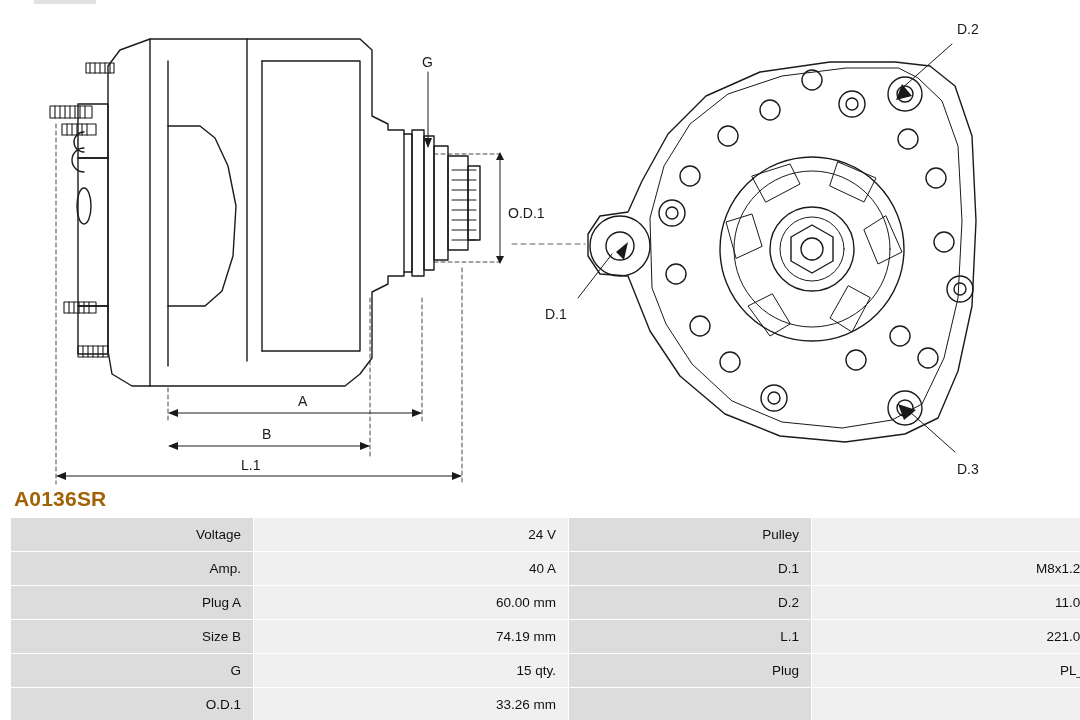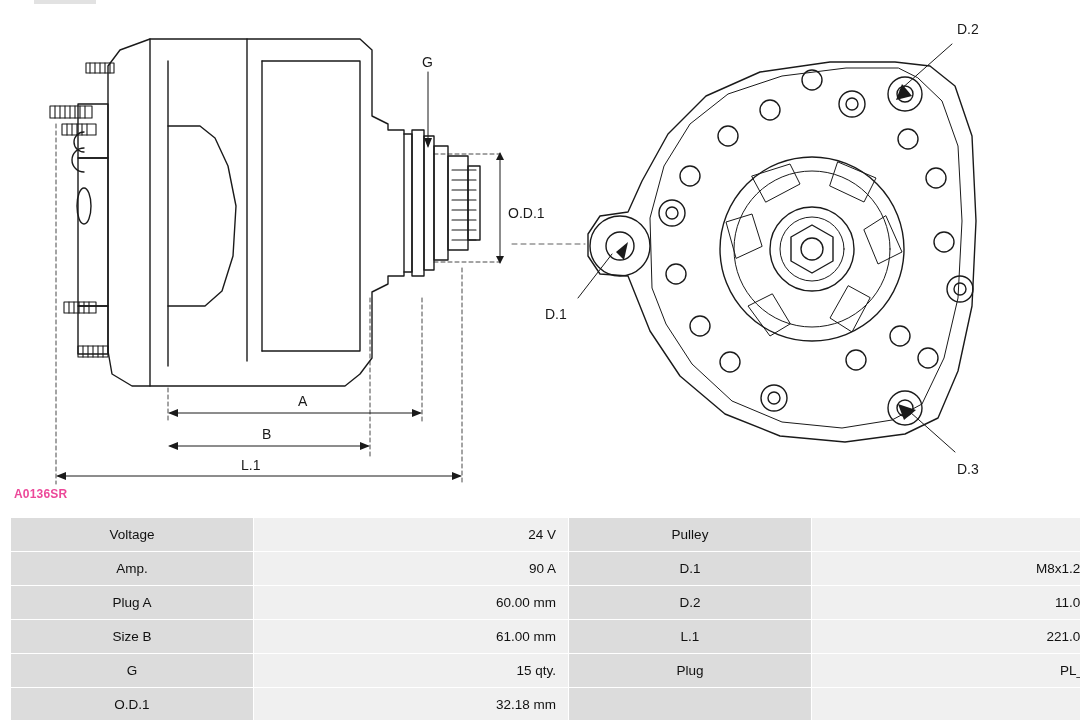--- a/index.html
+++ b/index.html
@@ -40,44 +40,44 @@
     position: absolute;
     top: 6px;
     left: 0;
     width: 1080px;
     height: 480px;
   }
   .part-number {
     position: absolute;
     left: 14px;
     top: 487px;
-    font-size: 12px;
+    font-size: 21px;
     font-weight: bold;
-    color: #ec4899;
+    color: #a16207;
     letter-spacing: 0.2px;
     text-align: center;
   }
   .spec-table {
     position: absolute;
     left: 10px;
     top: 517px;
     width: 1060px;
     border-collapse: collapse;
     table-layout: fixed;
   }
   .spec-table td {
     height: 33px;
     border: 1px solid #ffffff;
     font-size: 13.5px;
     padding: 0 12px;
     vertical-align: middle;
   }
   .spec-table td.label {
     background: #dcdcdc;
-    text-align: center;
+    text-align: right;
     width: 218px;
     color: #111111;
   }
   .spec-table td.value {
     background: #f0f0f0;
     text-align: right;
     width: 290px;
     color: #111111;
   }
   .spec-table td.empty {
@@ -260,44 +260,44 @@
   <table class="spec-table">
     <tbody>
       <tr>
         <td class="label">Voltage</td>
         <td class="value">24 V</td>
         <td class="label">Pulley</td>
         <td class="value">AP</td>
       </tr>
       <tr>
         <td class="label">Amp.</td>
-        <td class="value">90 A</td>
+        <td class="value">40 A</td>
         <td class="label">D.1</td>
         <td class="value">M8x1.25 mm</td>
       </tr>
       <tr>
         <td class="label">Plug A</td>
         <td class="value">60.00 mm</td>
         <td class="label">D.2</td>
         <td class="value">11.00 mm</td>
       </tr>
       <tr>
         <td class="label">Size B</td>
-        <td class="value">61.00 mm</td>
+        <td class="value">74.19 mm</td>
         <td class="label">L.1</td>
         <td class="value">221.00 mm</td>
       </tr>
       <tr>
         <td class="label">G</td>
         <td class="value">15 qty.</td>
         <td class="label">Plug</td>
         <td class="value">PL_3314</td>
       </tr>
       <tr>
         <td class="label">O.D.1</td>
-        <td class="value">32.18 mm</td>
+        <td class="value">33.26 mm</td>
         <td class="empty lbl"></td>
         <td class="empty"></td>
       </tr>
     </tbody>
   </table>
 
 </div>
 
 </body></html>

